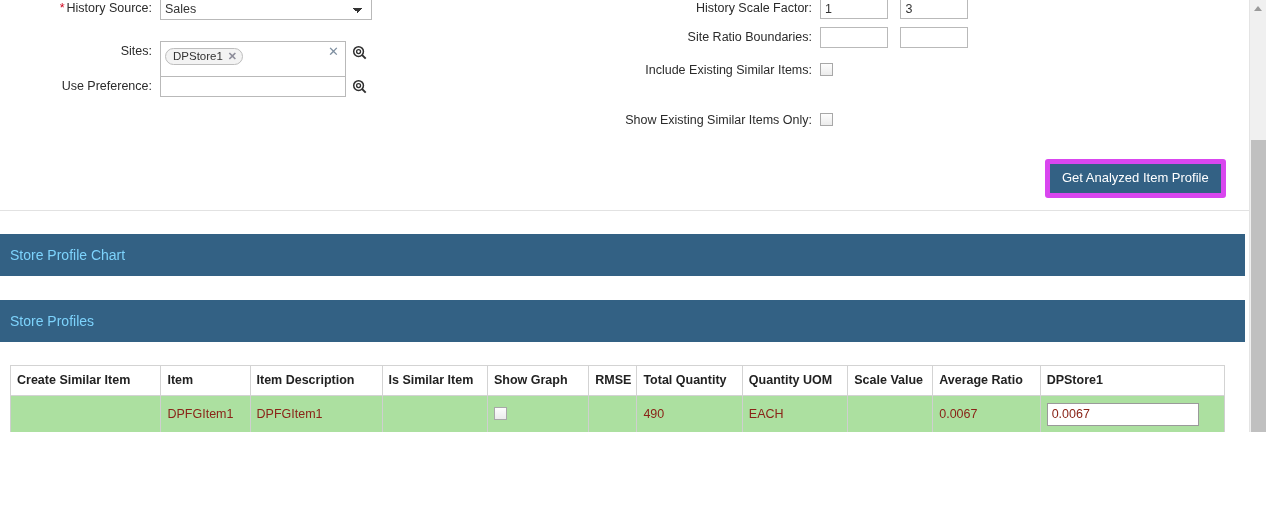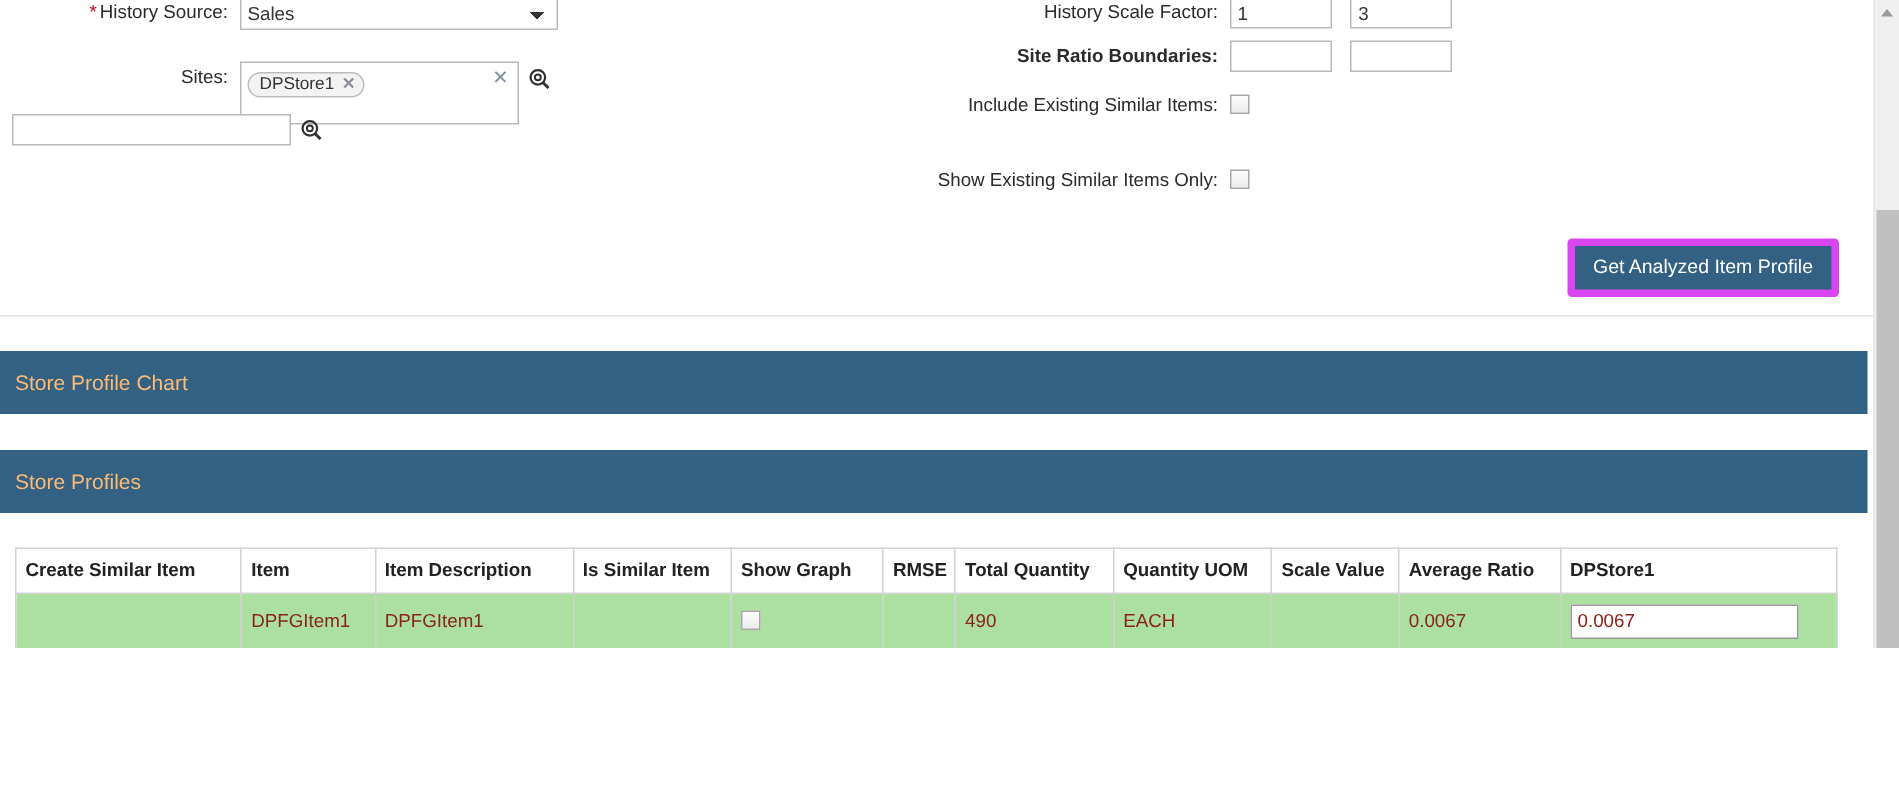--- a/index.html
+++ b/index.html
@@ -163,21 +163,21 @@
     background: #e2e2e2;
   }
 
   
   .section-bar {
     position: absolute;
     left: 0;
     width: 1245px;
     height: 42px;
     background: #336184;
-    color: #fdba74;
+    color: #7dd3fc;
     font-size: 14px;
     line-height: 42px;
     padding-left: 10px;
     overflow: hidden;
   }
 
   
   .grid-wrap {
     position: absolute;
     left: 10px;
@@ -317,20 +317,21 @@
             <svg width="15" height="15" viewBox="0 0 16 16" aria-hidden="true">
               <circle cx="7" cy="7" r="5.2" fill="none" stroke="#2f2f2f" stroke-width="1.6"></circle>
               <circle cx="7" cy="7" r="2.1" fill="none" stroke="#2f2f2f" stroke-width="1.4"></circle>
               <line x1="10.6" y1="10.6" x2="14.6" y2="14.6" stroke="#2f2f2f" stroke-width="2"></line>
             </svg>
           </span>
         </div>
       </div>
 
       <div class="field-row" style="left:0; top:76px; width:400px;">
+        <div class="fld-label" style="width:152px;">Use Preference:</div>
         <div class="ctl" style="display:flex; align-items:flex-start;">
           <input class="txt" style="width: 186px;" value="">
           <span class="lookup" style="top:3px;">
             <svg width="15" height="15" viewBox="0 0 16 16" aria-hidden="true">
               <circle cx="7" cy="7" r="5.2" fill="none" stroke="#2f2f2f" stroke-width="1.6"></circle>
               <circle cx="7" cy="7" r="2.1" fill="none" stroke="#2f2f2f" stroke-width="1.4"></circle>
               <line x1="10.6" y1="10.6" x2="14.6" y2="14.6" stroke="#2f2f2f" stroke-width="2"></line>
             </svg>
           </span>
         </div>
@@ -338,21 +339,21 @@
 
       <div class="field-row" style="left:580px; top:-2px; width:400px;">
         <div class="fld-label" style="width:232px;">History Scale Factor:</div>
         <div class="ctl">
           <input class="txt" style="width: 68px;" value="1">
           <input class="txt" style="width: 68px; margin-left: 8px;" value="3">
         </div>
       </div>
 
       <div class="field-row" style="left:580px; top:27px; width:400px;">
-        <div class="fld-label" style="width:232px;font-weight:bold;">Site Ratio Boundaries:</div>
+        <div class="fld-label" style="width:232px;">Site Ratio Boundaries:</div>
         <div class="ctl">
           <input class="txt" style="width: 68px;" value="">
           <input class="txt" style="width: 68px; margin-left: 8px;" value="">
         </div>
       </div>
 
       <div class="field-row" style="left:580px; top:58px; width:400px;">
         <div class="fld-label" style="width:232px; line-height:22px; padding-top:1px;">Include Existing Similar Items:</div>
         <div class="ctl" style="padding-top:5px;">
           <span class="chk"></span>

